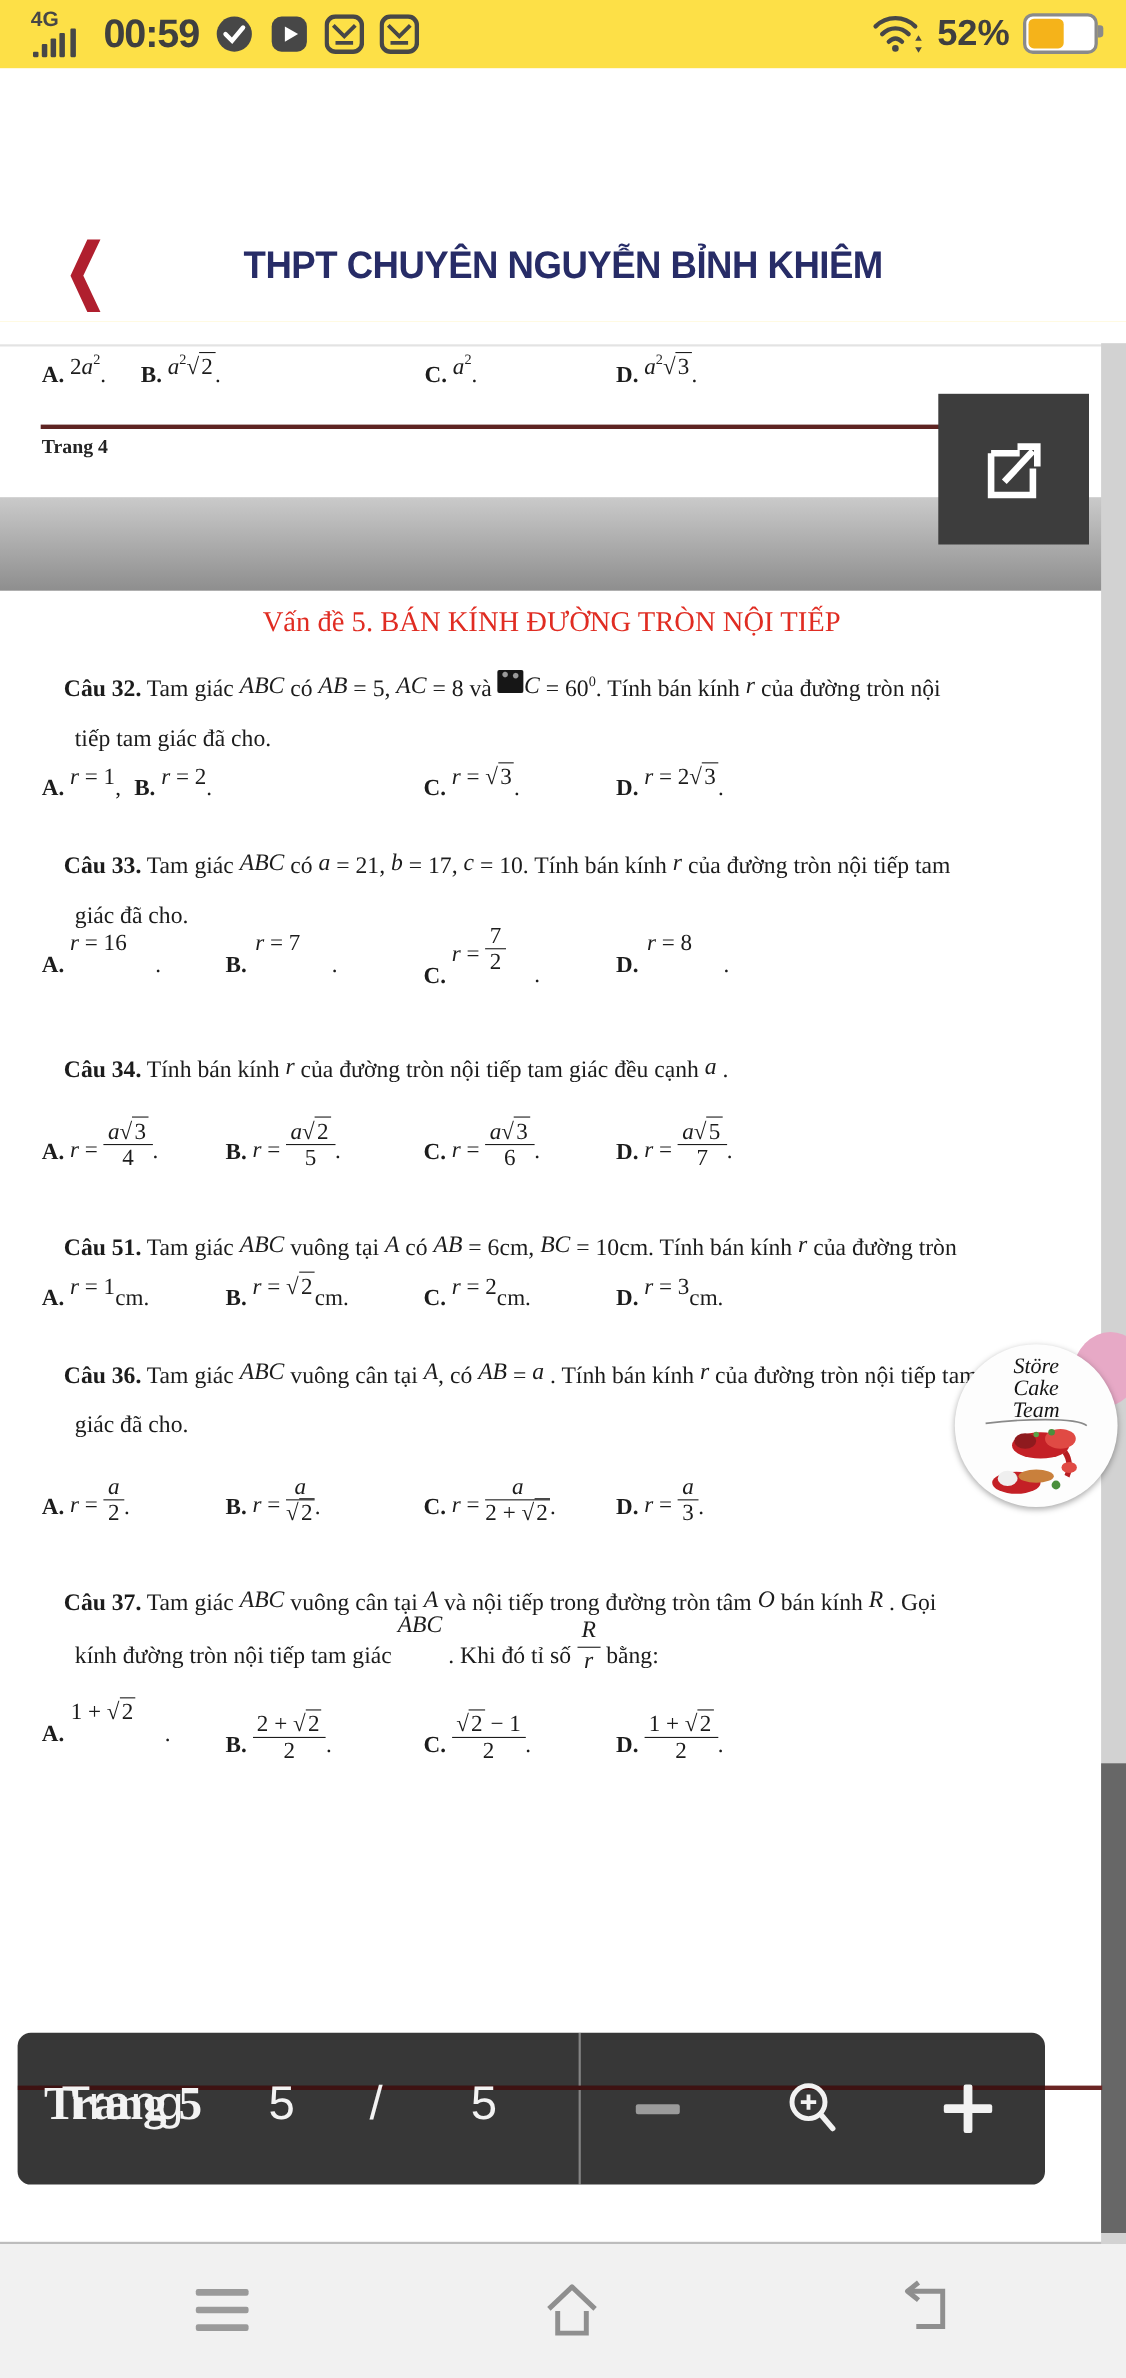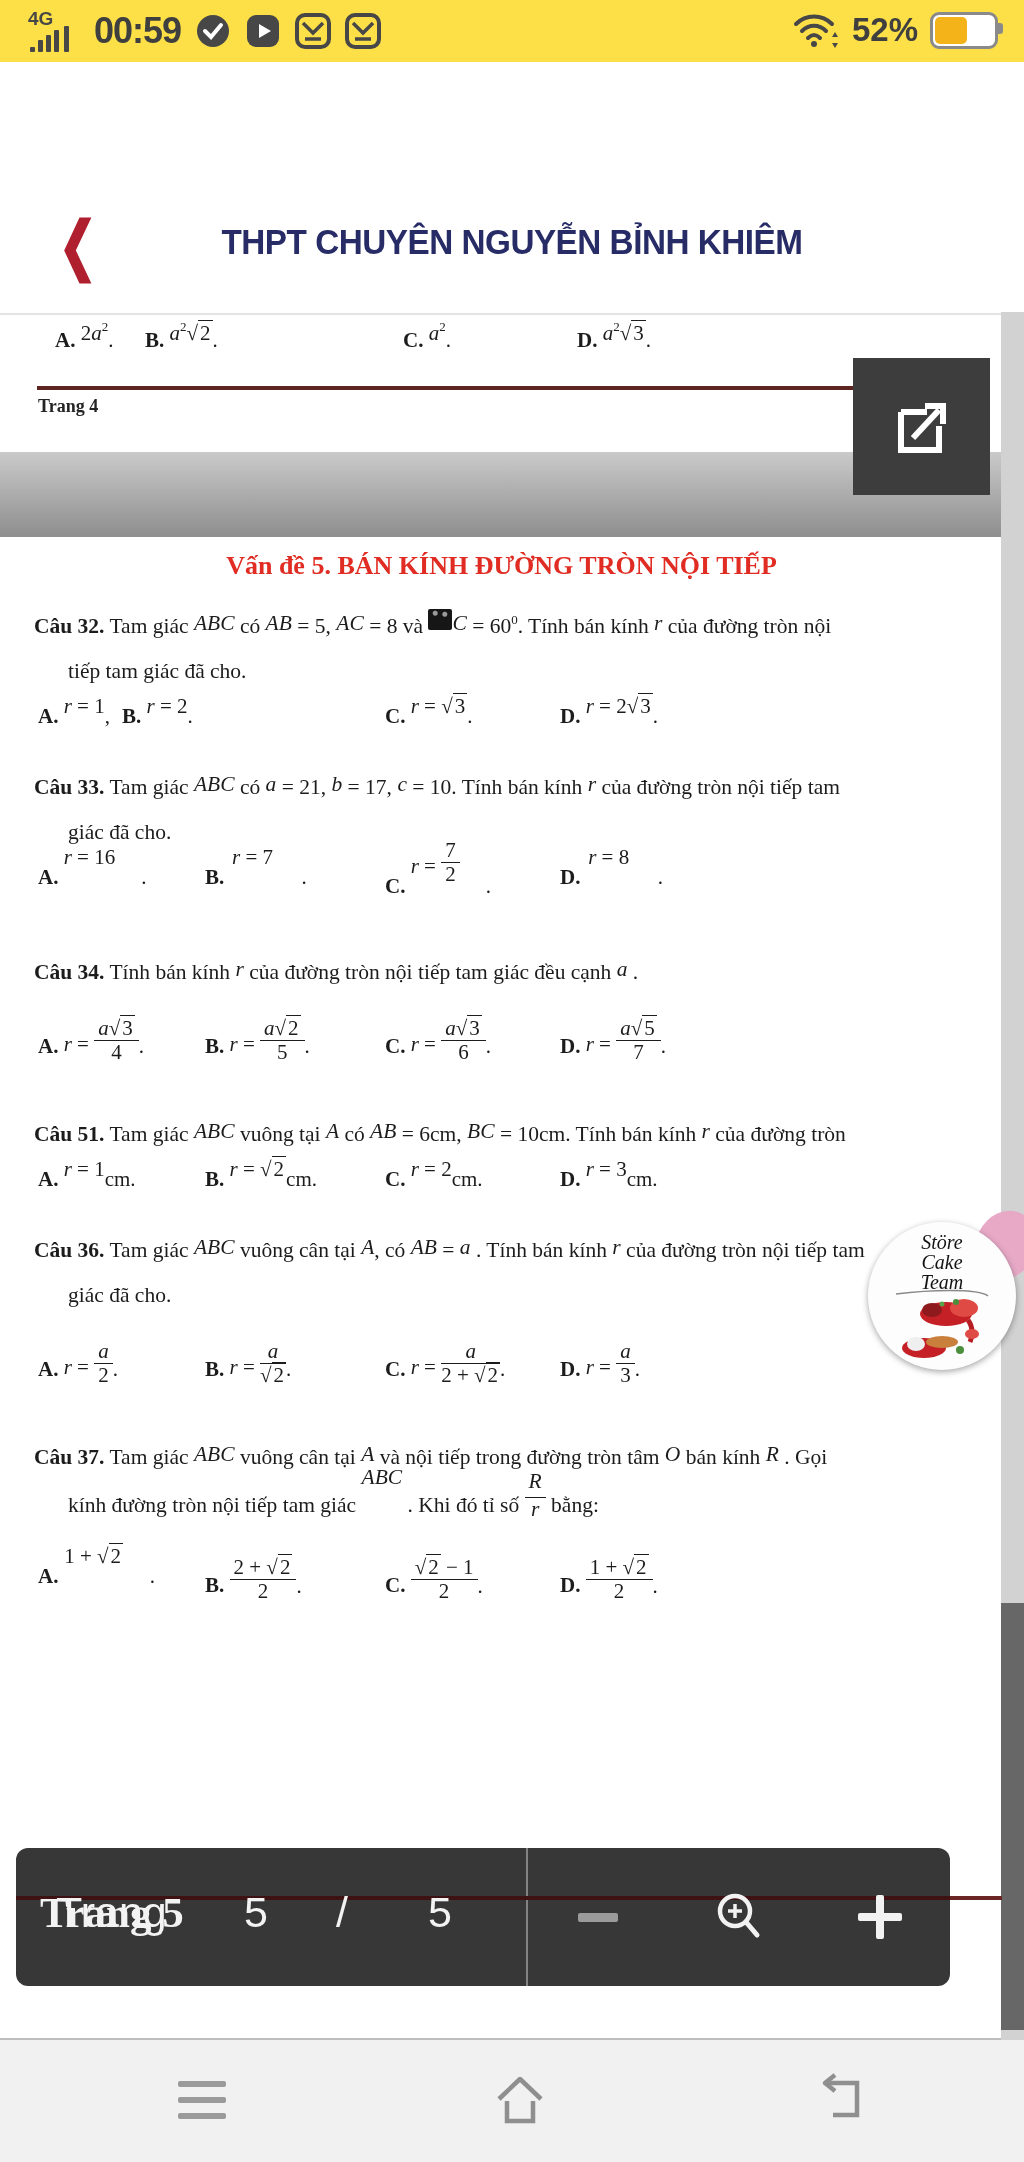--- a/index.html
+++ b/index.html
@@ -44,37 +44,37 @@
   .fr{display:inline-block;text-align:center;vertical-align:middle;transform:translateY(-6px);line-height:1.1;}
   .fn{display:block;border-bottom:1.6px solid #1c1c1c;padding:0 4px;}
   .fd{display:block;}
   .boxg{display:inline-block;width:24px;height:21px;vertical-align:3px;border-radius:2px;
         background:radial-gradient(circle at 30% 20%, #9a9a9a 0 2px, transparent 3px),
                    radial-gradient(circle at 70% 25%, #9a9a9a 0 2px, transparent 3px),#161616;}
   .up{display:inline-block;transform:translateY(-25px);}
   .upf{display:inline-block;transform:translateY(-10px);}
   .upf .fr{transform:none;vertical-align:middle;}
   
-  .p4row{position:absolute;left:17px;top:26px;width:1000px;height:50px;}
+  .p4row{position:absolute;left:0;top:26px;width:1000px;height:50px;}
   .p4row .opt1{left:128px}.p4row .opt2{left:386px}.p4row .opt3{left:560px}
   .p4row .val{transform:translateY(-5px);}
   .redrule4{position:absolute;left:37px;top:94px;width:925px;height:4px;background:#5e2422;}
   .p4footer{position:absolute;left:38px;top:104px;font-size:18px;font-weight:bold;
             font-family:"Liberation Serif",serif;color:#242424;}
   .pagegap{position:absolute;left:0;top:160px;width:1003px;height:85px;
            background:linear-gradient(#cacaca,#8e8e8e);}
   .extbtn{position:absolute;left:853px;top:66px;width:137px;height:137px;background:#3d3d3d;cursor:pointer;
           display:flex;align-items:center;justify-content:center;}
   
   .page5{position:absolute;left:0;top:245px;width:1003px;}
-  .p5head{margin:14px 0 20px 0;text-align:center;color:#e02c22;font-weight:bold;font-size:26px;
+  .p5head{margin:14px 0 20px 0;text-align:center;color:#e02c22;font-weight:normal;font-size:26px;
           font-family:"Liberation Serif",serif;}
   .q{margin-bottom:14px;}
   .qline{font-family:"Liberation Serif",serif;font-size:21.5px;line-height:45px;color:#1c1c1c;
-         padding-left:34px;white-space:nowrap;}
+         padding-left:58px;white-space:nowrap;}
   .qline.cont{padding-left:68px;}
   .qb{font-weight:bold;}
   .q32 .opts{height:54px}.q32 .opt1{left:122px}
   .q32 .val,.q35 .val{transform:translateY(-8px);}
   .q33 .opts{height:78px}
   .q33 .val{transform:translateY(-18px);min-width:46px;text-align:center;}
   .q33 .tail{margin-left:26px;}
   .q34 .opts{height:100px}
   .q34 .opt,.q36 .opt,.q37 .opt{top:28px;}
   .q35 .opts{height:54px}

